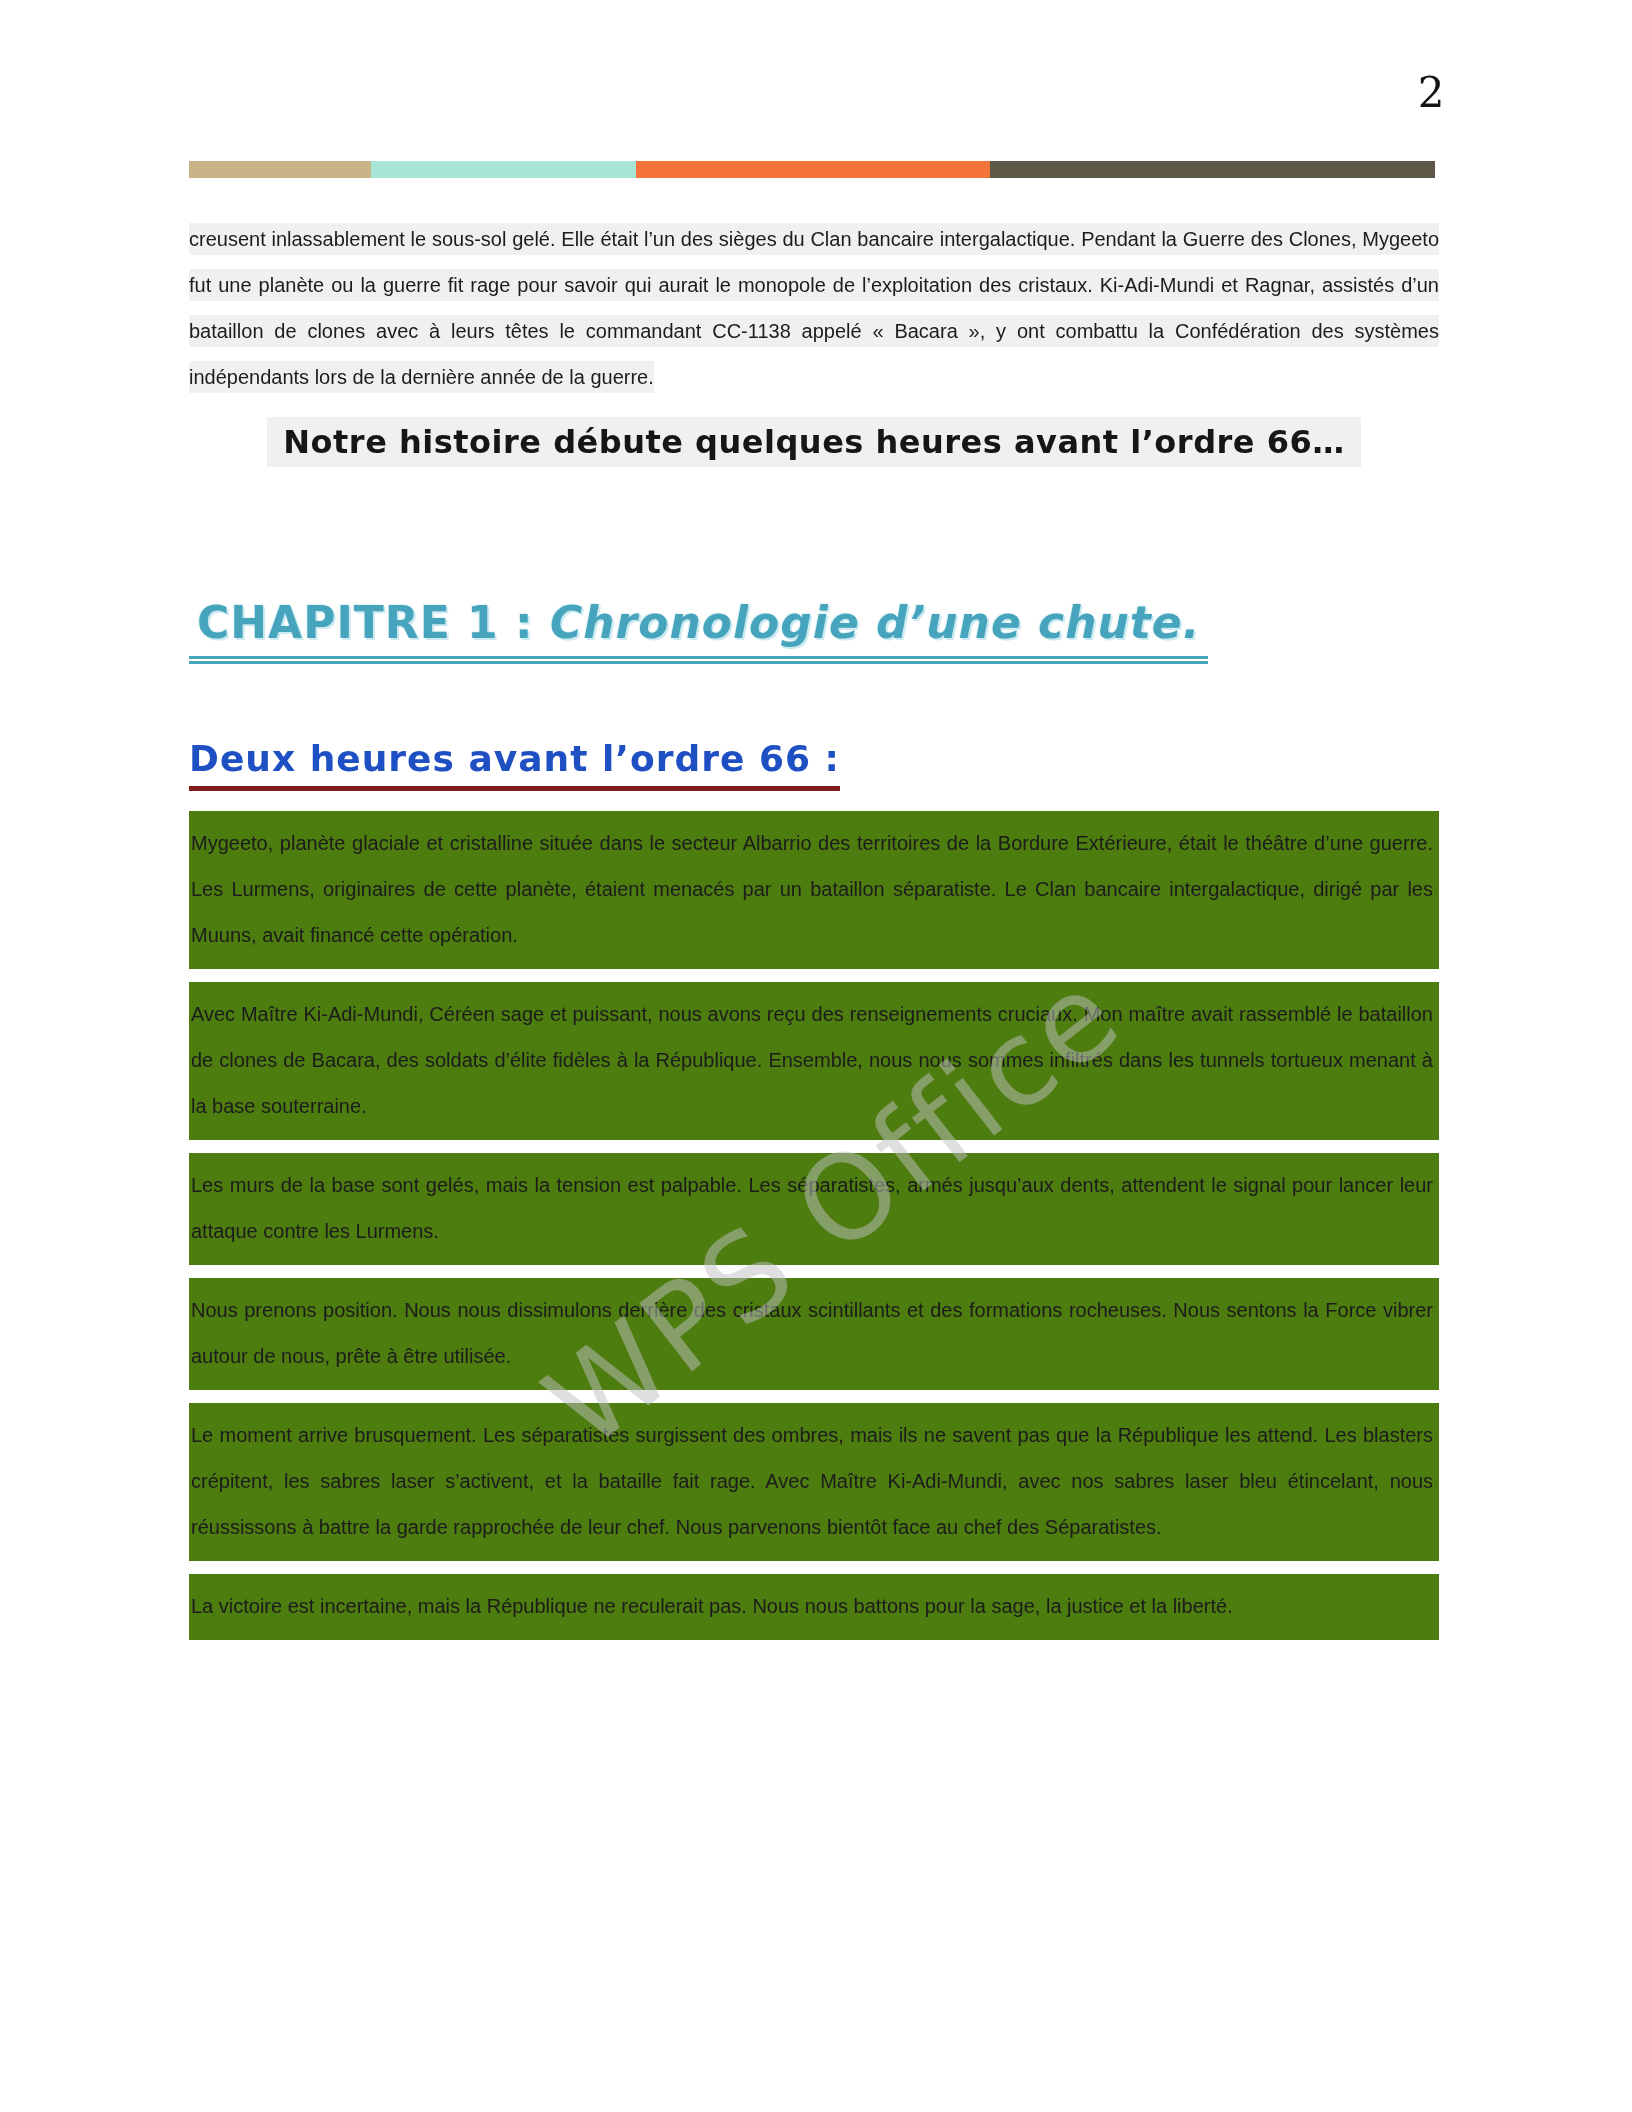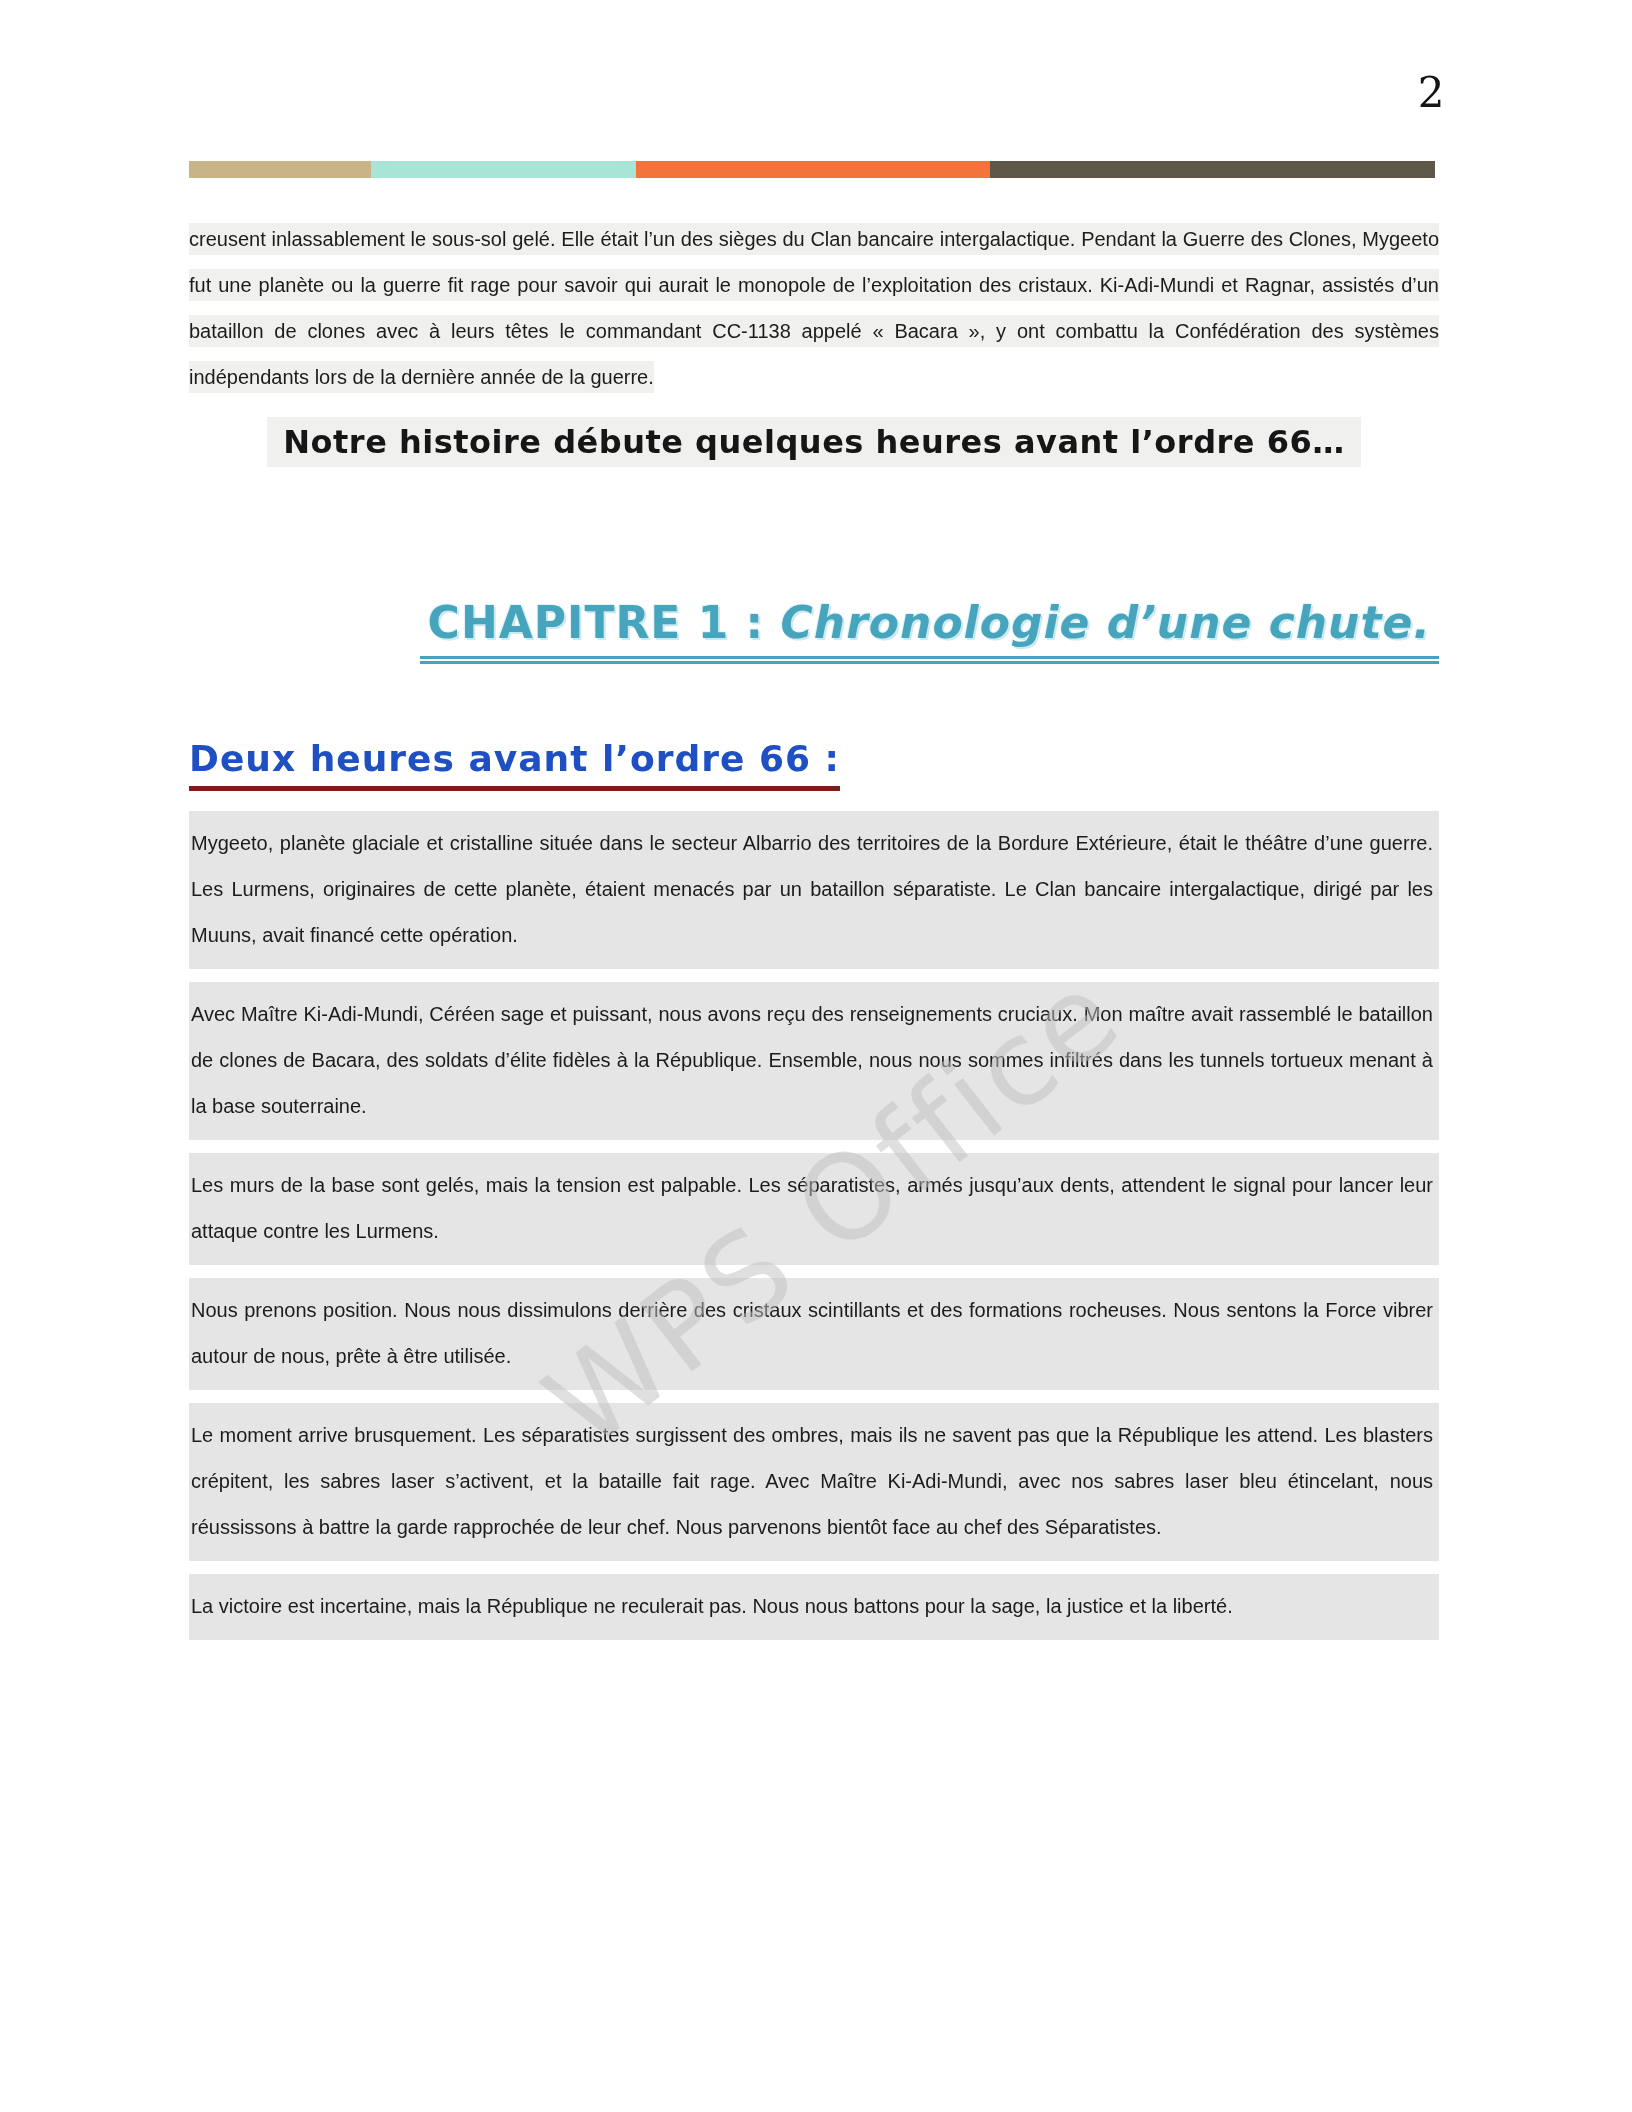--- a/index.html
+++ b/index.html
@@ -60,21 +60,21 @@
     font-weight: bold;
     font-size: 32px;
     line-height: 52px;
     letter-spacing: 0.5px;
     color: #161616;
   }
   .teaser .hl { background: #f0f0ee; padding: 6px 16px; }
 
   .chapter {
     margin: 126px 0 0 0;
-    text-align: right;
+    text-align: left;
     font-family: "DejaVu Sans", sans-serif;
     font-weight: bold;
     font-size: 44px;
     line-height: 1.3;
     letter-spacing: 1px;
     color: #46a5bd;
   }
   .chapter .inner {
     border-bottom: 8px double #46a5bd;
     padding: 0 8px 8px 8px;
@@ -92,21 +92,21 @@
     color: #1e50c4;
   }
   .section-heading .underlined {
     display: inline-block;
     border-bottom: 5px solid #7f1d1d;
     padding-bottom: 6px;
   }
 
   .section-paras { margin-top: 20px; }
   .para {
-    background: #e5e5e5;
+    background: #4d7c0f;
     padding: 9px 6px 11px 2px;
     margin: 0 0 13px 0;
   }
 
   .watermark {
     position: absolute;
     left: 490px; top: 1140px;
     font-family: "DejaVu Sans", sans-serif;
     font-size: 118px;
     font-weight: normal;

